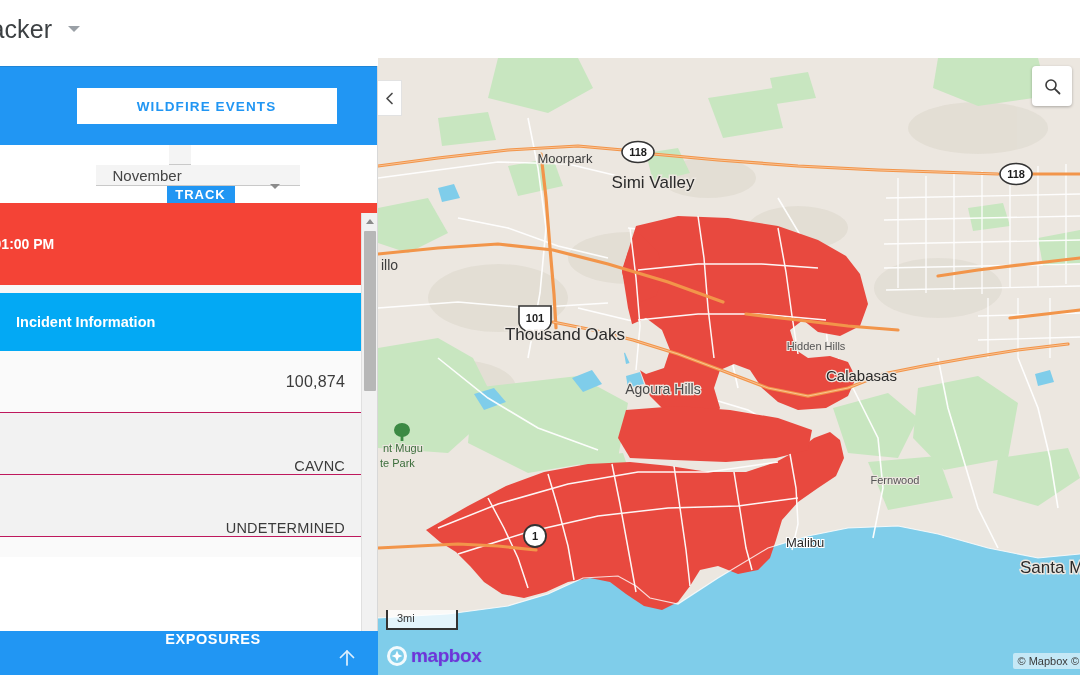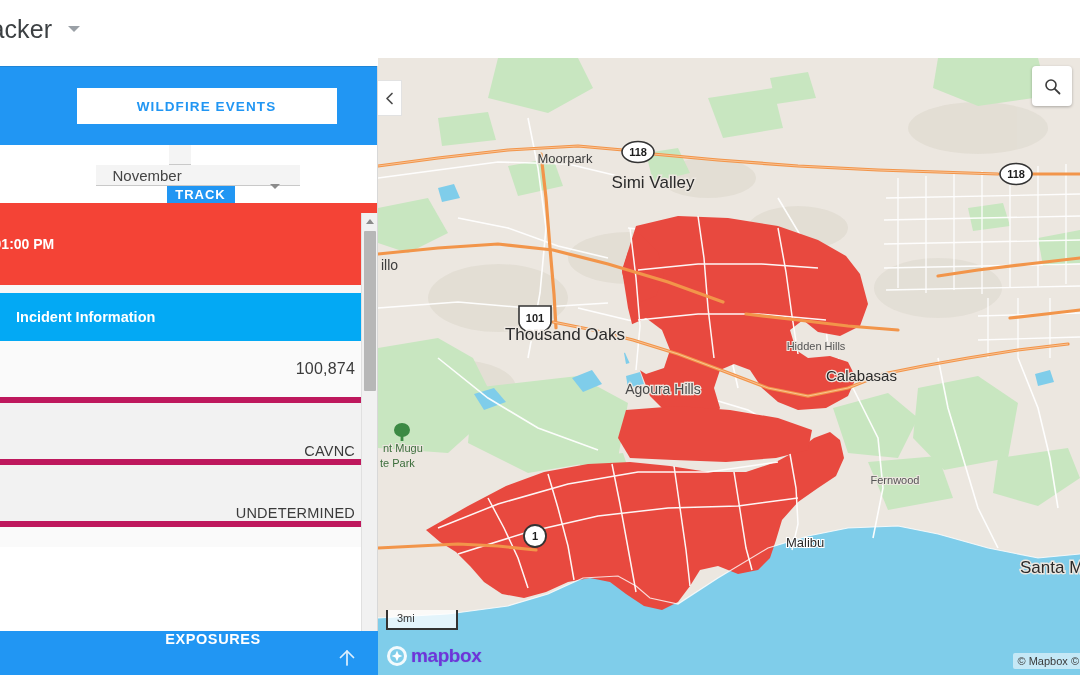--- a/index.html
+++ b/index.html
@@ -77,31 +77,31 @@
     height: 82px; background: #f44336; color: #ffffff;
     display: flex; align-items: center;
   }
   .alert-text {
     font-size: 14px; font-weight: bold; margin-left: -22px; white-space: nowrap;
   }
 
   
   .sec-gap { height: 8px; background: #f7f7f7; }
   .section-head {
-    height: 48px; background: #03a9f4; color: #ffffff;
+    height: 58px; background: #03a9f4; color: #ffffff;
     display: flex; align-items: center;
   }
   .section-head .label {
     font-size: 14.5px; font-weight: bold; margin-left: 16px;
   }
 
   .rows { background: #ffffff; }
   .row {
     height: 62px; display: flex; align-items: center; justify-content: flex-end;
-    border-bottom: 6px solid #be185d; padding-right: 22px;
+    border-bottom: 1px solid #be185d; padding-right: 32px;
   }
   .row.odd  { background: #fafafa; }
   .row.even { background: #f2f2f2; align-items: flex-end; }
   .row .value { font-size: 14.5px; color: #3b3b3b; letter-spacing: .2px; }
   .row.num .value { font-size: 16px; }
   .row-stub { height: 20px; background: #fafafa; }
 
   
   .scrollbar {
     position: absolute; right: 0; top: 147px; width: 16px; height: 470px;

